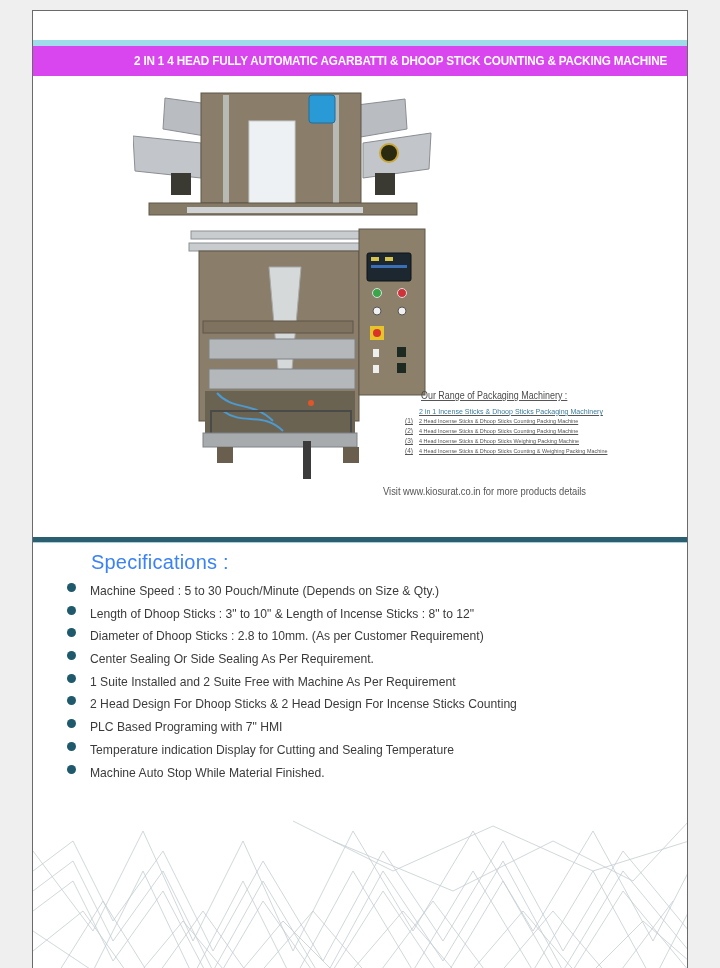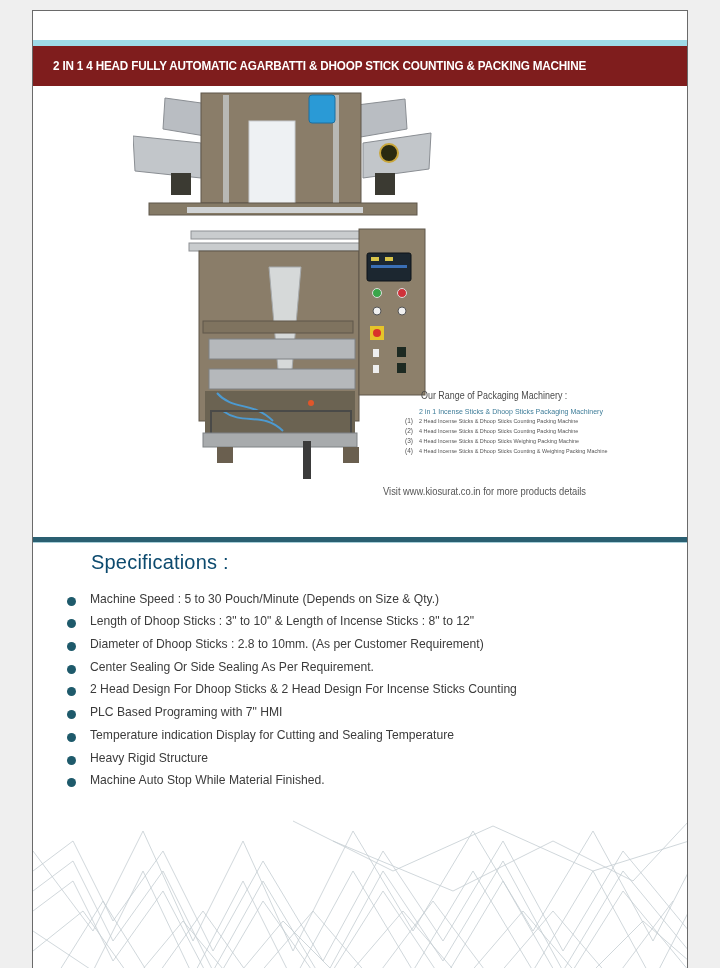--- a/index.html
+++ b/index.html
@@ -5,59 +5,59 @@
     * { box-sizing: border-box; margin: 0; padding: 0; }
     html, body { width: 720px; height: 968px; overflow: hidden; background: #efefef; }
     body { position: relative; font-family: "DejaVu Sans", sans-serif; }
 
     .page {
       position: absolute; left: 32px; top: 10px; width: 656px; height: 970px;
       background: #ffffff; border: 1px solid #6a6a6a; overflow: hidden;
     }
     .title-strip { position: absolute; left: 0; top: 29px; width: 100%; height: 6px; background: #9fdbe8; }
     .title-band {
-      position: absolute; left: 0; top: 35px; width: 100%; height: 40px; background: #7f1d1d;
-      display: flex; align-items: center; justify-content: flex-start;
+      position: absolute; left: 0; top: 35px; width: 100%; height: 30px; background: #d946ef;
+      display: flex; align-items: center; justify-content: flex-end;
     }
     .title-text {
       color: #ffffff; font-family: "Liberation Sans", sans-serif; font-weight: bold;
       font-size: 12.6px; letter-spacing: -0.2px; transform: scaleX(0.93); white-space: nowrap;
     }
 
     
     .machine { position: absolute; left: 100px; top: 70px; width: 300px; height: 400px; }
 
     .range {
       position: absolute; left: 372px; top: 378px; width: 260px;
-      font-family: "Liberation Sans", sans-serif; color: #555;
+      font-family: "Liberation Sans", sans-serif; color: #555; text-decoration: underline;
     }
     .range-title { font-size: 10.5px; margin-left: 16px; color: #4a4a4a; transform: scaleX(0.85); transform-origin: left; white-space: nowrap; }
     .range-sub { font-size: 8px; margin-left: 14px; margin-top: 6px; color: #3f7d99; transform: scaleX(0.88); transform-origin: left; white-space: nowrap; }
     .range-item { display: flex; font-size: 6.2px; line-height: 10px; color: #555; white-space: nowrap; }
     .range-item .num { width: 14px; font-size: 6.5px; }
     .range-item .txt { transform: scaleX(0.88); transform-origin: left; }
 
     .visit {
       position: absolute; left: 350px; top: 475px; font-family: "Liberation Sans", sans-serif;
       font-size: 10.4px; color: #555; white-space: nowrap; transform: scaleX(0.9); transform-origin: left;
     }
 
     .divider { position: absolute; left: 0; top: 526px; width: 100%; height: 5px; background: #2a5f71; }
     .divider-light { position: absolute; left: 0; top: 531px; width: 100%; height: 1px; background: #a8cfd9; }
 
     .spec-title {
       position: absolute; left: 58px; top: 540px; font-family: "Liberation Sans", sans-serif;
-      font-size: 20px; color: #0c4a6e; letter-spacing: 0.2px;
+      font-size: 20px; color: #3b82f6; letter-spacing: 0.2px;
     }
 
     .pattern { position: absolute; left: 0; top: 800px; width: 656px; height: 170px; }
 
     .spec-list { position: absolute; left: 32px; top: 572px; width: 620px; list-style: none; }
     .spec-item {
-      position: relative; display: flex; align-items: flex-end; height: 22.7px;
+      position: relative; display: flex; align-items: flex-start; height: 22.7px;
       font-family: "Liberation Sans", sans-serif; font-size: 13.2px; color: #3b3b3b; white-space: nowrap;
     }
     .bullet { width: 9px; height: 9px; border-radius: 50%; background: #1e5a6b; margin-left: 2px; margin-right: 14px; flex: none; }
     .spec-text { transform: scaleX(0.92); transform-origin: left; }
   </style>
 </head>
 <body>
 
 <div class="page">
   <div class="title-strip"></div>
@@ -179,32 +179,32 @@
     <li class="spec-item">
         <span class="bullet"></span>
         <span class="spec-text">Diameter of Dhoop Sticks  :  2.8 to 10mm. (As per Customer Requirement)</span>
       </li>
     <li class="spec-item">
         <span class="bullet"></span>
         <span class="spec-text">Center Sealing Or Side Sealing As Per Requirement.</span>
       </li>
     <li class="spec-item">
         <span class="bullet"></span>
+        <span class="spec-text">1 Suite Installed and 2 Suite Free with Machine As Per Requirement</span>
+      </li>
+    <li class="spec-item">
+        <span class="bullet"></span>
         <span class="spec-text">2 Head Design For Dhoop Sticks &amp; 2 Head Design For Incense Sticks Counting</span>
       </li>
     <li class="spec-item">
         <span class="bullet"></span>
         <span class="spec-text">PLC Based Programing with 7" HMI</span>
       </li>
     <li class="spec-item">
         <span class="bullet"></span>
         <span class="spec-text">Temperature indication Display for Cutting and Sealing Temperature</span>
-      </li>
-    <li class="spec-item">
-        <span class="bullet"></span>
-        <span class="spec-text">Heavy Rigid Structure</span>
       </li>
     <li class="spec-item">
         <span class="bullet"></span>
         <span class="spec-text">Machine Auto Stop While Material Finished.</span>
       </li>
   </ul>
 </div>
 
 </body></html>

